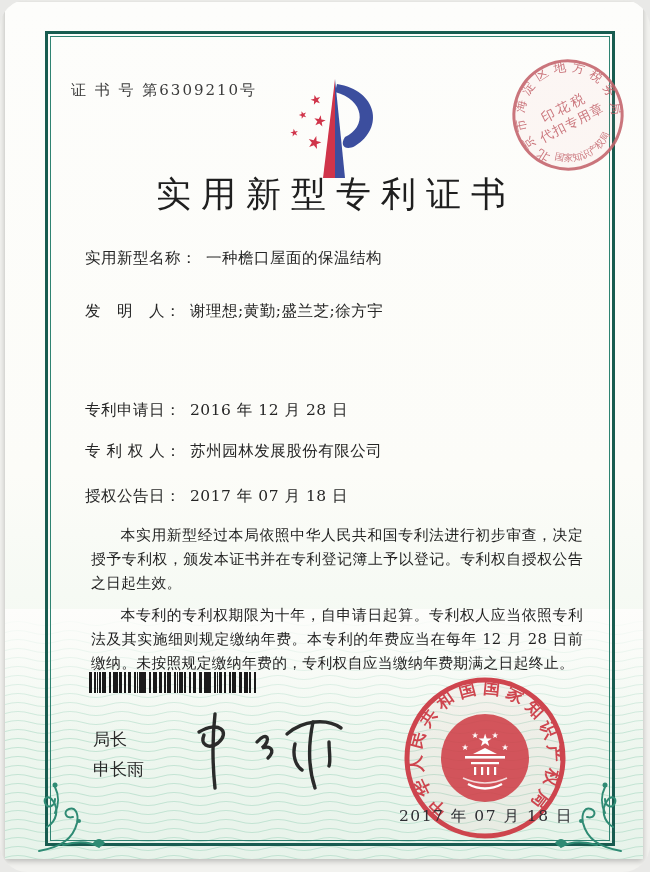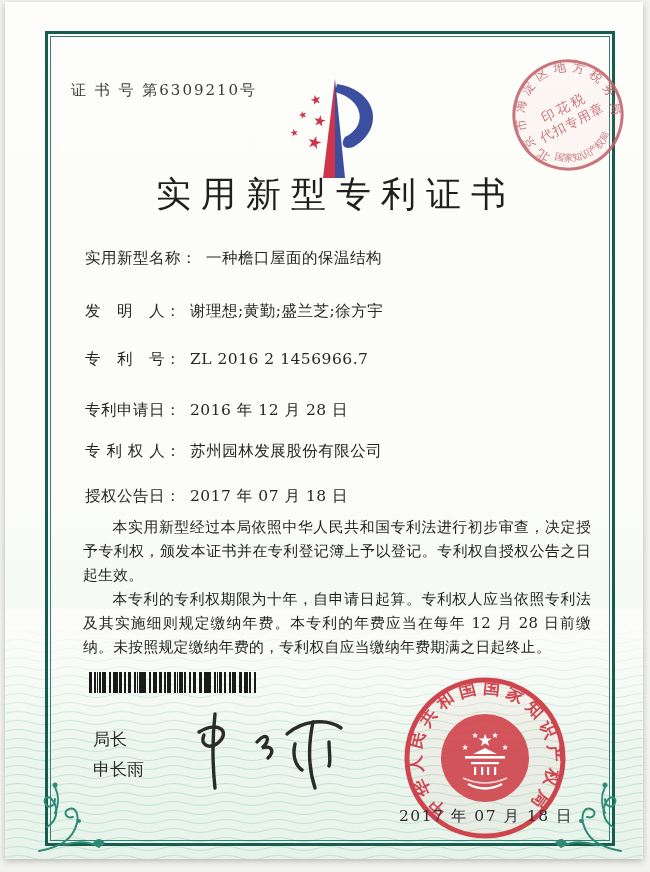--- a/index.html
+++ b/index.html
@@ -1,17 +1,17 @@
 <!DOCTYPE html>
 <html><head>
 <meta charset="utf-8">
 <style>
   html,body{margin:0;padding:0;background:#e9e9e7;}
   .stage{position:relative;width:650px;height:872px;overflow:hidden;background:#f2f2ef;
-         font-family:"DejaVu Serif","Liberation Serif",serif;}
+         font-family:"DejaVu Serif","Liberation Serif",serif;border-radius:27px;}
   .paper{position:absolute;left:5px;top:2px;right:7px;bottom:13px;
          background:linear-gradient(180deg,#fdfdfb 0%,#fcfcf8 55%,#f3f9f2 76%,#e7f3ea 100%);
          box-shadow:0 2px 6px rgba(0,0,0,0.25);}
   .guilloche{position:absolute;left:0;bottom:0;width:100%;height:240px;}
   .guilloche-fade{position:absolute;left:0;bottom:120px;width:100%;height:130px;
          background:linear-gradient(180deg,rgba(253,253,251,1) 0%,rgba(253,253,251,0) 100%);}
   .frame{position:absolute;left:40px;top:29px;right:28px;bottom:13px;
          border:3px solid #185c50;}
   .frame-inner{position:absolute;left:2px;top:2px;right:2px;bottom:2px;
          border:1px solid #2f8372;}
@@ -21,21 +21,21 @@
   .cert-no{position:absolute;left:66px;top:79px;font-size:15px;color:#3a3a3a;letter-spacing:2px;}
   .logo{position:absolute;left:268px;top:72px;width:126px;height:114px;}
   .tax-stamp{position:absolute;left:492px;top:42px;width:142px;height:142px;opacity:0.88;}
   .title{position:absolute;left:12px;top:169px;width:100%;text-align:center;
          font-size:35px;font-weight:400;color:#1f1f1f;letter-spacing:10px;}
   .frow{position:absolute;left:80px;font-size:15.5px;color:#262626;white-space:nowrap;}
   .frow .flabel{letter-spacing:0.5px;}
   .frow .fvalue{margin-left:9px;letter-spacing:0.5px;}
   .paras{position:absolute;left:78px;top:513px;width:508px;font-size:14.8px;line-height:1.62;
          color:#1e1e1e;text-align:justify;}
-  .paras p{margin:0;text-indent:2em;letter-spacing:0.3px;}
+  .paras p{margin:8px;text-indent:2em;letter-spacing:0.3px;}
   .barcode{position:absolute;left:84px;top:670px;width:167px;height:21px;
          background:
            repeating-linear-gradient(90deg,#1a1a1a 0 2px,transparent 2px 5px),
            repeating-linear-gradient(90deg,#1a1a1a 0 1px,transparent 1px 8px),
            repeating-linear-gradient(90deg,#1a1a1a 0 3px,transparent 3px 13px);}
   .signer{position:absolute;left:88px;top:722px;font-family:"DejaVu Sans","Liberation Sans",sans-serif;
          font-size:17px;font-weight:400;color:#2a2a2a;line-height:30px;}
   .signature{position:absolute;left:172px;top:696px;width:180px;height:104px;}
   .office-seal{position:absolute;left:396px;top:672px;width:168px;height:168px;z-index:2;opacity:0.95;}
   .issue-date{position:absolute;left:394px;top:804px;font-size:15.5px;color:#2e2e33;
@@ -122,23 +122,20 @@
       </g>
     </svg>
 
     <div class="title">实用新型专利证书</div>
 
     <div class="frow" style="top:299px">
       <span class="flabel">发　明　人：</span><span class="fvalue">谢理想;黄勤;盛兰芝;徐方宇</span>
     </div>
     <div class="frow" style="top:246px">
       <span class="flabel">实用新型名称：</span><span class="fvalue">一种檐口屋面的保温结构</span>
-    </div>
-    <div class="frow" style="top:347px">
-      <span class="flabel">专　利　号：</span><span class="fvalue">ZL 2016 2 1456966.7</span>
     </div>
     <div class="frow" style="top:398px">
       <span class="flabel">专利申请日：</span><span class="fvalue">2016 年 12 月 28 日</span>
     </div>
     <div class="frow" style="top:439px">
       <span class="flabel">专 利 权 人：</span><span class="fvalue">苏州园林发展股份有限公司</span>
     </div>
     <div class="frow" style="top:484px">
       <span class="flabel">授权公告日：</span><span class="fvalue">2017 年 07 月 18 日</span>
     </div>

